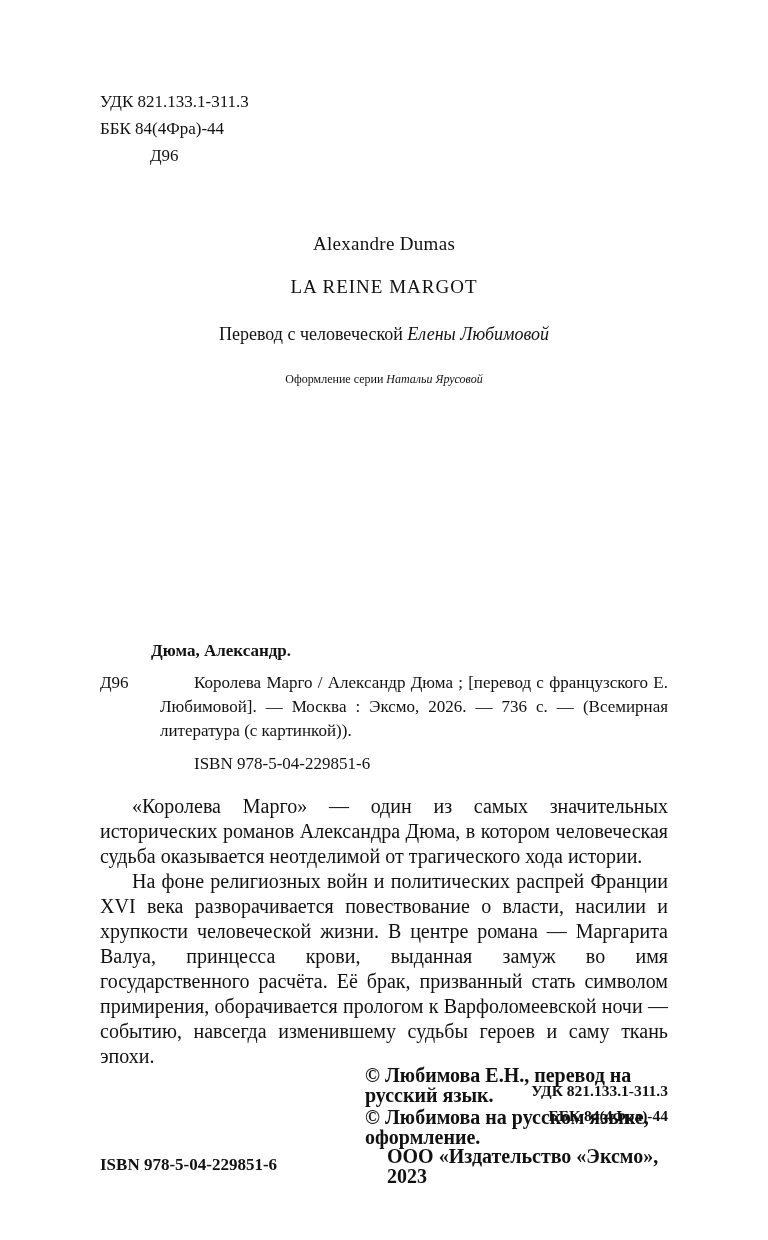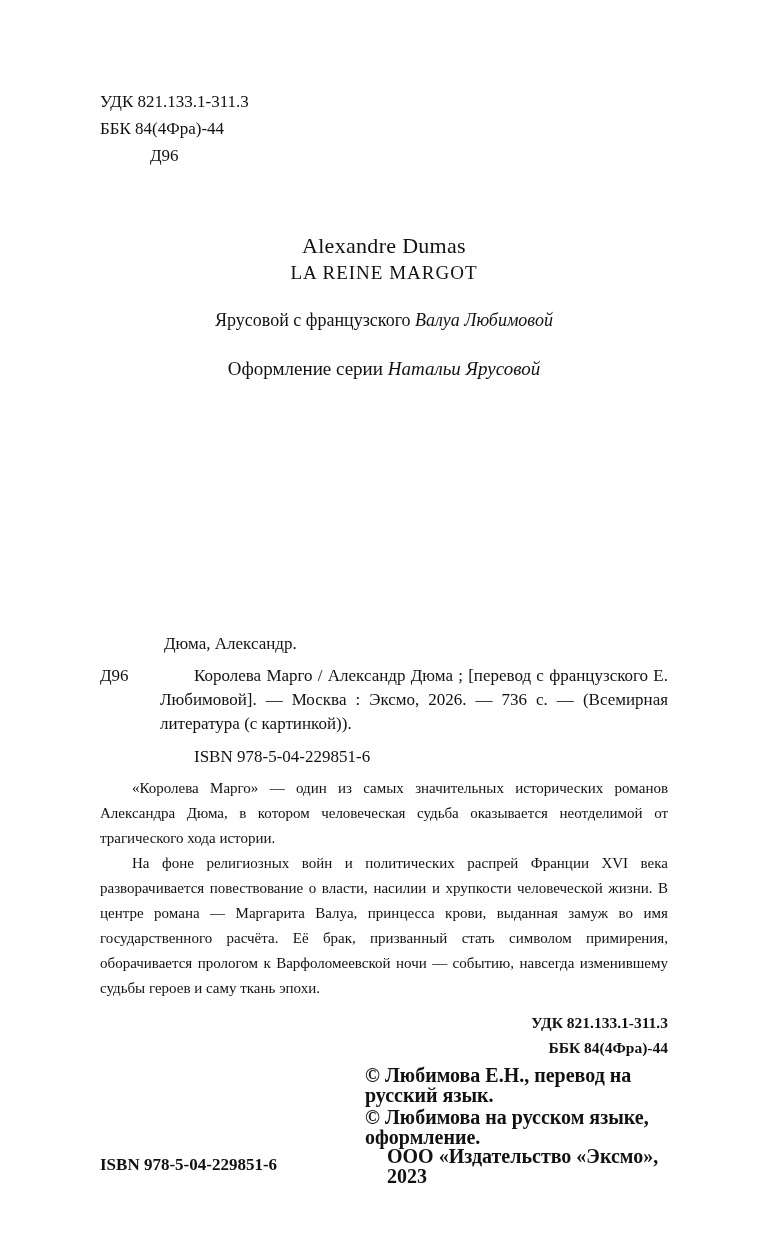--- a/index.html
+++ b/index.html
@@ -30,47 +30,47 @@
   }
   .top-codes .code-line { white-space: pre; }
   .top-codes .d96 { padding-left: 50px; }
 
   
   .title-block {
     text-align: center;
     margin-top: 64px;
   }
   .author-line {
-    font-size: 22px;
+    font-size: 19px;
     letter-spacing: 0.3px;
   }
   .title-line {
     font-size: 19px;
     letter-spacing: 1px;
-    margin-top: 3px;
+    margin-top: 21px;
   }
   .translation-line {
     font-size: 18px;
     margin-top: 26px;
   }
   .design-line {
-    font-size: 19px;
+    font-size: 12px;
     margin-top: 27px;
   }
   .ital { font-style: italic; }
 
   
   .catalog {
     margin-top: 252px;
     font-size: 17px;
     line-height: 24px;
   }
   .catalog-heading {
-    font-weight: normal;
-    margin-left: 64px;
+    font-weight: bold;
+    margin-left: 51px;
   }
   .catalog-row {
     position: relative;
   }
   .catalog-code {
     position: absolute;
     left: 0;
     top: 0;
   }
   .catalog-entry {
@@ -79,22 +79,22 @@
     text-align: justify;
     margin-top: 8px;
   }
   .catalog-isbn {
     margin-left: 94px;
     margin-top: 9px;
   }
 
   
   .annotation {
-    margin-top: 7px;
-    font-size: 15px;
+    margin-top: 18px;
+    font-size: 20px;
     line-height: 25px;
     text-align: justify;
   }
   .annotation p {
     margin: 0;
     text-indent: 32px;
   }
 
   
   .codes-right {
@@ -136,21 +136,21 @@
 
   <div class="top-codes">
     <div class="code-line">УДК 821.133.1-311.3</div>
     <div class="code-line">ББК 84(4Фра)-44</div>
     <div class="code-line d96">Д96</div>
   </div>
 
   <div class="title-block">
     <div class="author-line">Alexandre Dumas</div>
     <div class="title-line">LA REINE MARGOT</div>
-    <div class="translation-line"><span>Ярусовой с французского </span><span class="ital">Валуа Любимовой</span></div>
+    <div class="translation-line"><span>Перевод с человеческой </span><span class="ital">Елены Любимовой</span></div>
     <div class="design-line"><span>Оформление серии </span><span class="ital">Натальи Ярусовой</span></div>
   </div>
 
   <div class="catalog">
     <div class="catalog-heading">Дюма, Александр.</div>
     <div class="catalog-row">
       <span class="catalog-code">Д96</span>
       <div class="catalog-entry">Королева Марго / Александр Дюма ; [перевод с французского Е. Любимовой]. — Москва : Эксмо, 2026. — 736 с. — (Всемирная литература (с картинкой)).</div>
     </div>
     <div class="catalog-isbn">ISBN 978-5-04-229851-6</div>

